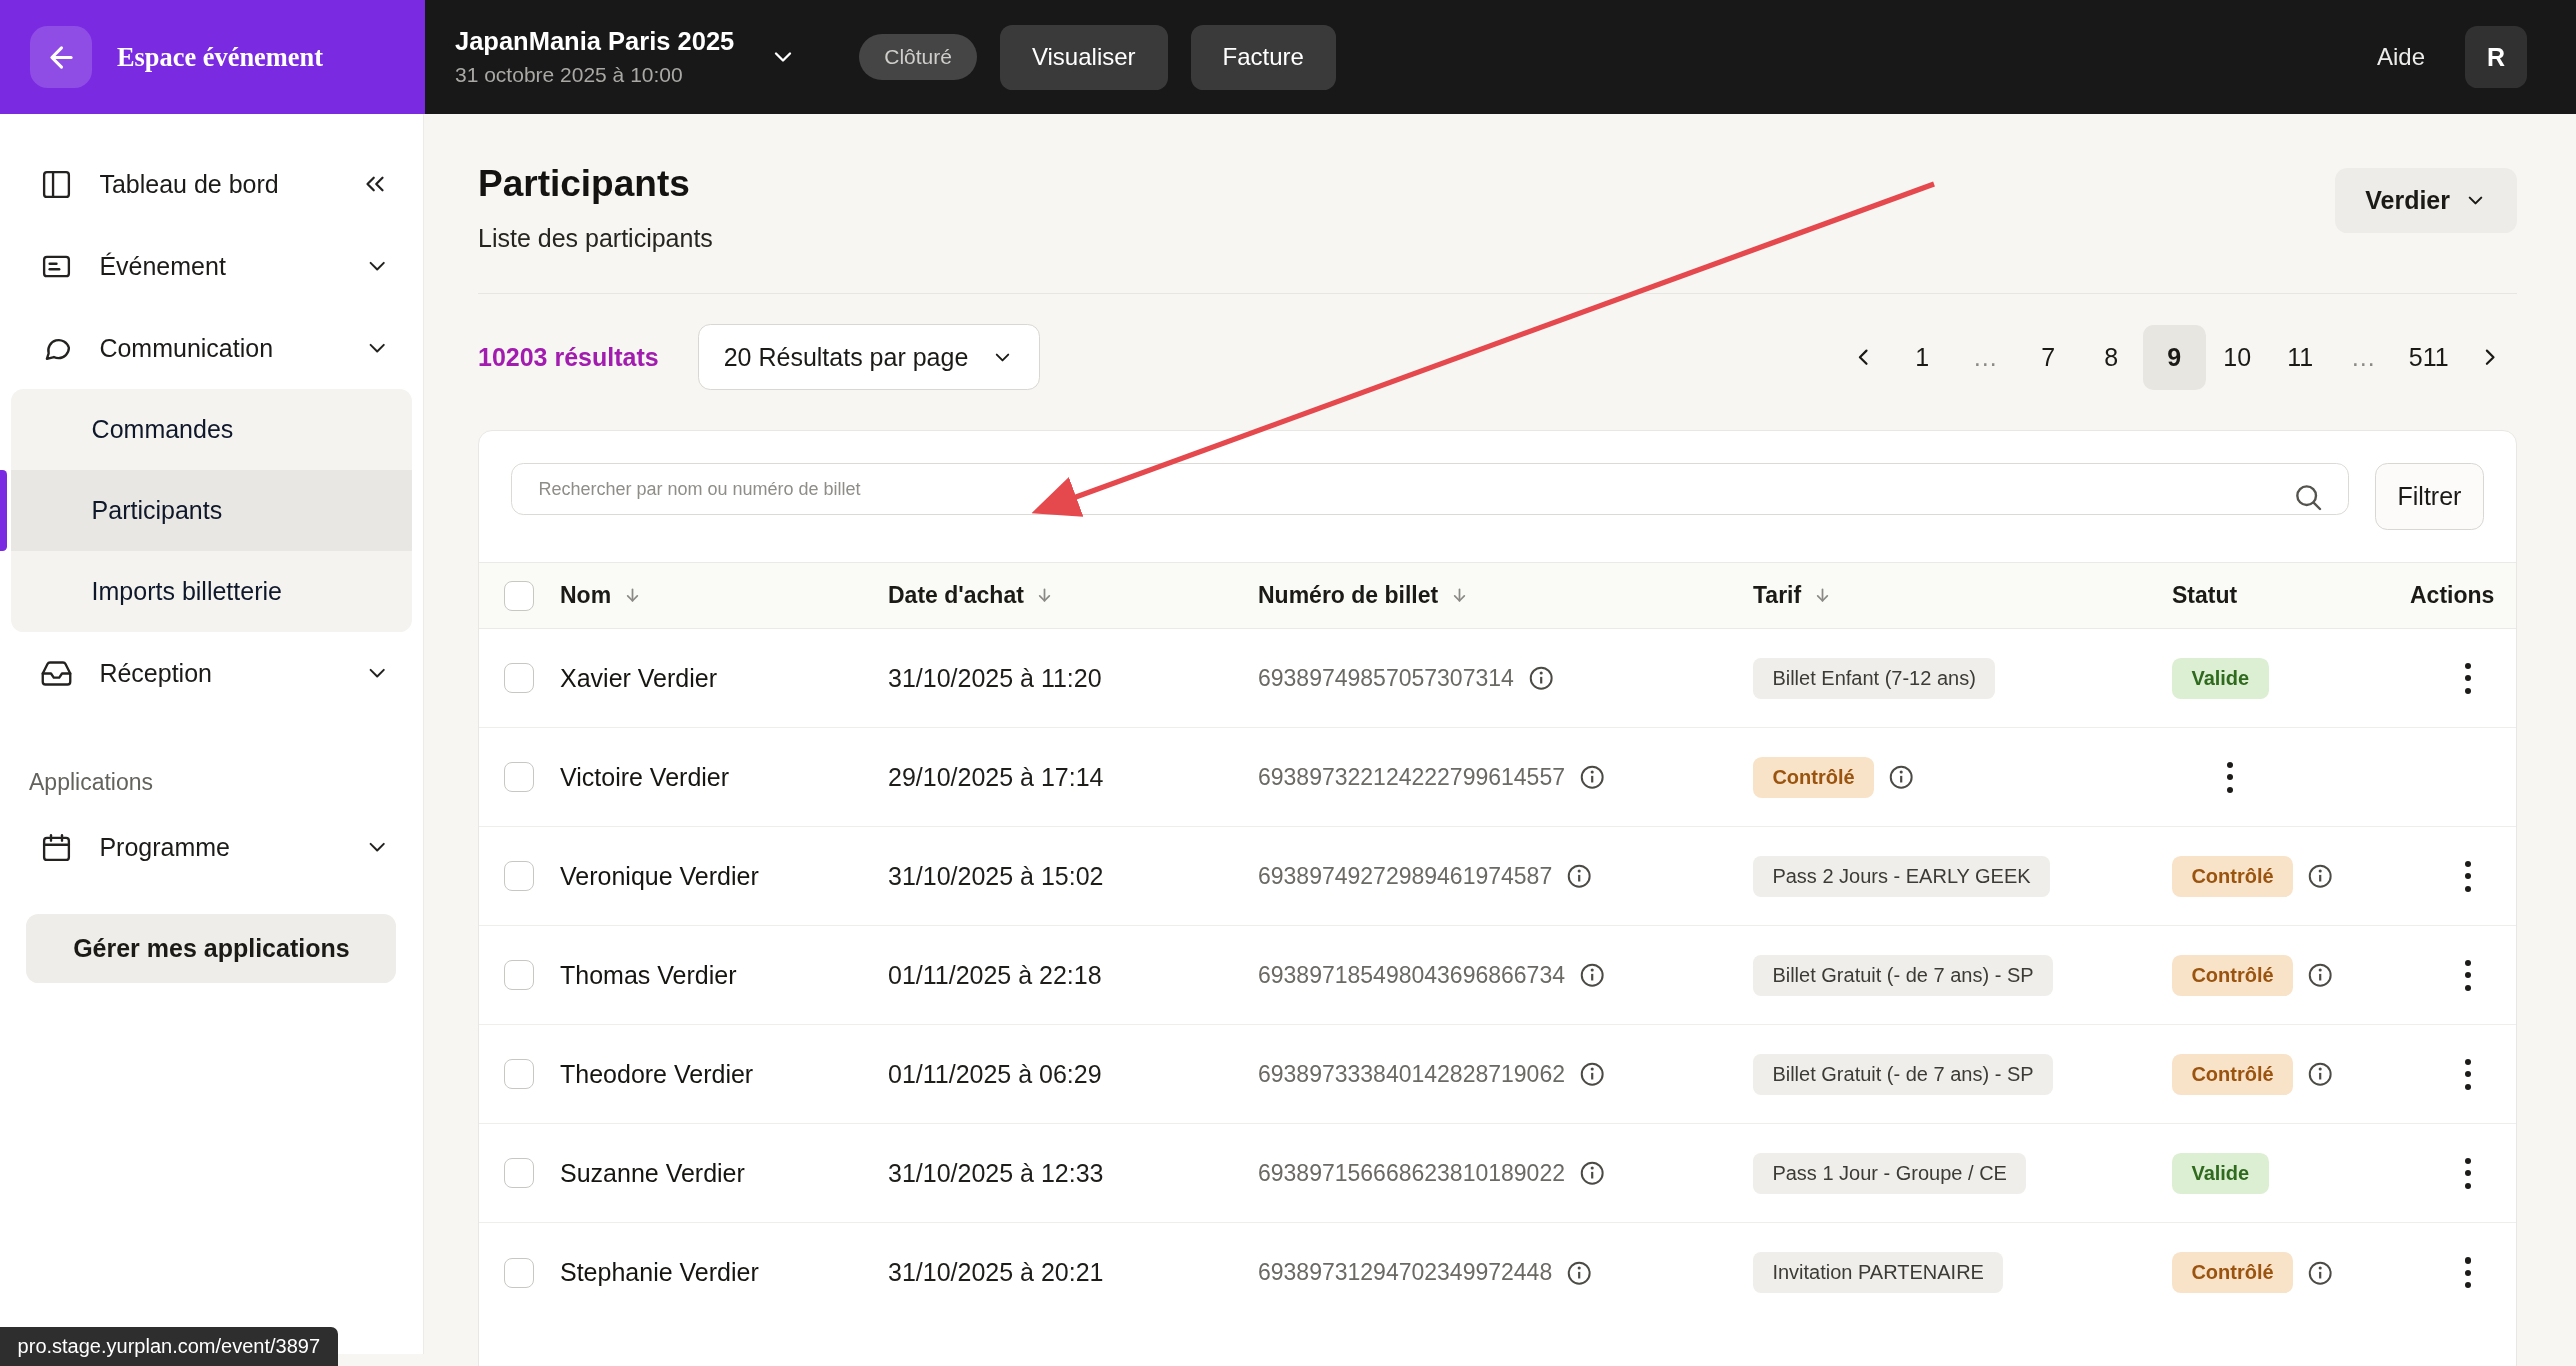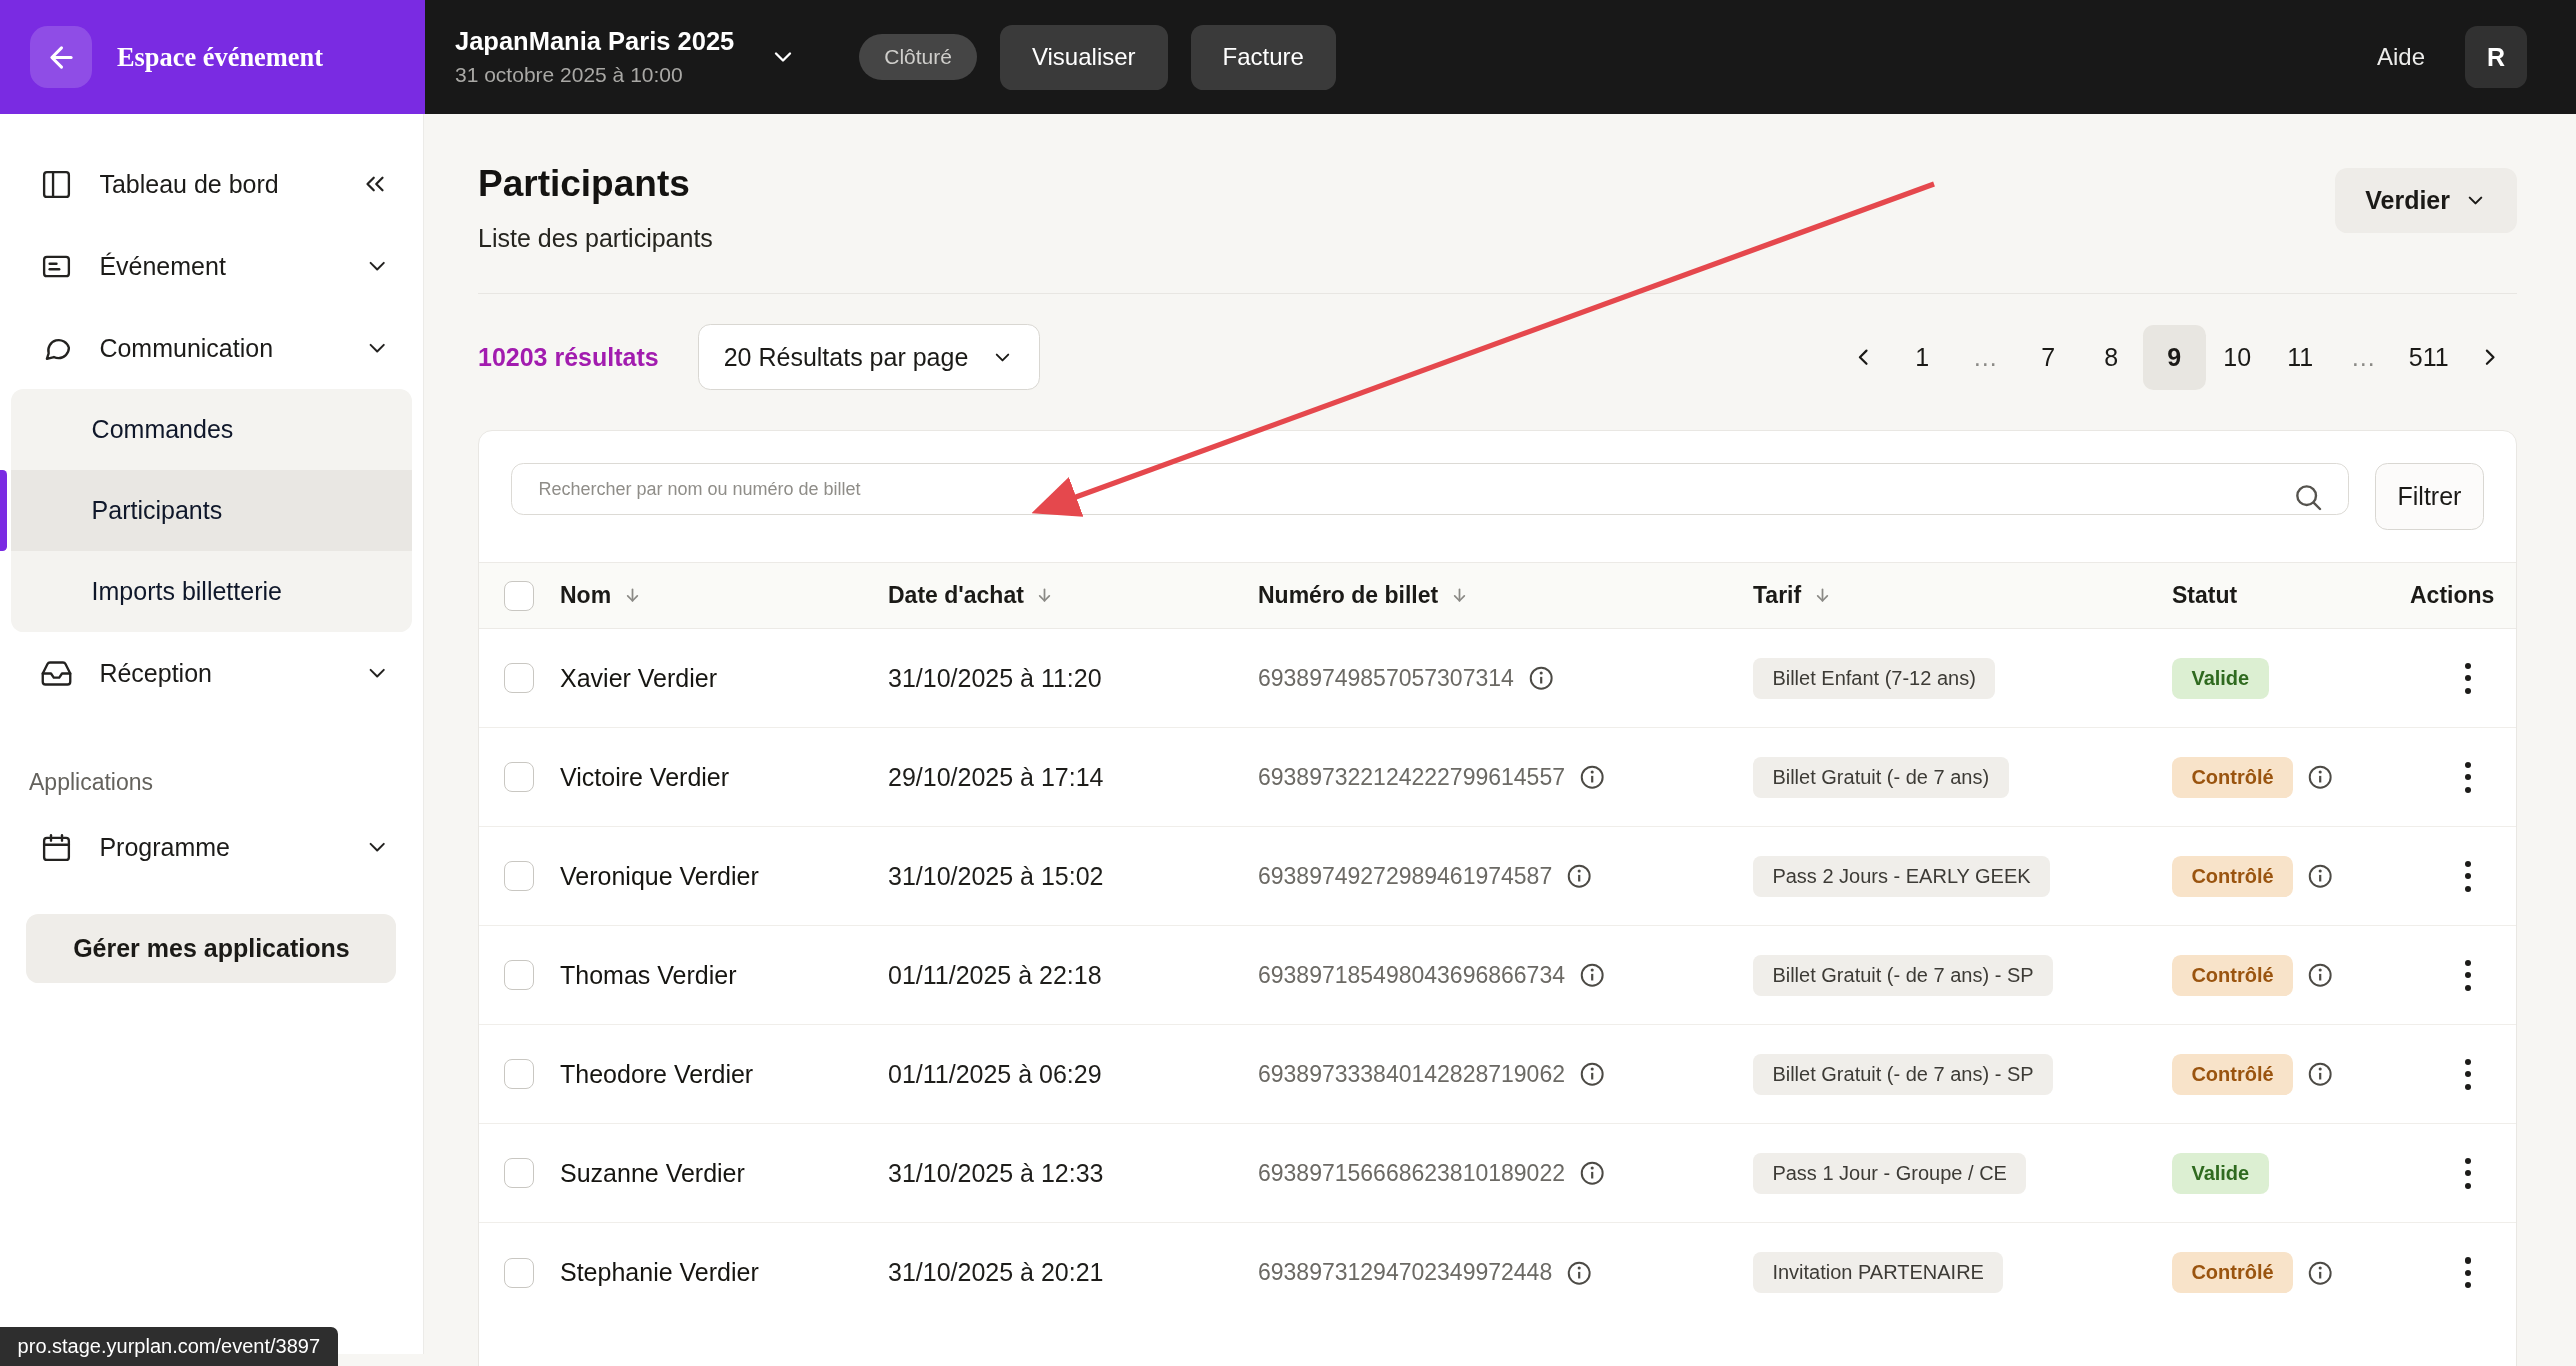--- a/index.html
+++ b/index.html
@@ -337,21 +337,20 @@
           <div class="td name">Victoire Verdier</div>
           <div class="td date">29/10/2025 à 17:14</div>
           <div class="td ticket">
             <span>693897322124222799614557</span>
             <svg class="info-icon" width="26.4" height="26.4" viewBox="0 0 24 24">
               <circle cx="12" cy="12" r="9.5" fill="none" stroke="#4c4a45" stroke-width="1.8"></circle>
               <line x1="12" y1="10.8" x2="12" y2="16.8" stroke="#4c4a45" stroke-width="2"></line>
               <circle cx="12" cy="7.3" r="1.4" fill="#4c4a45"></circle>
             </svg>
           </div>
-          <div class="td"><span class="chip">Billet Gratuit (- de 7 ans)</span></div>
           <div class="td status">
             <span class="badge controlled">Contrôlé</span>
             <svg class="info-icon" width="26.4" height="26.4" viewBox="0 0 24 24">
               <circle cx="12" cy="12" r="9.5" fill="none" stroke="#4c4a45" stroke-width="1.8"></circle>
               <line x1="12" y1="10.8" x2="12" y2="16.8" stroke="#4c4a45" stroke-width="2"></line>
               <circle cx="12" cy="7.3" r="1.4" fill="#4c4a45"></circle>
             </svg>
           </div>
           <div class="td actions">
             <span class="kebab">

